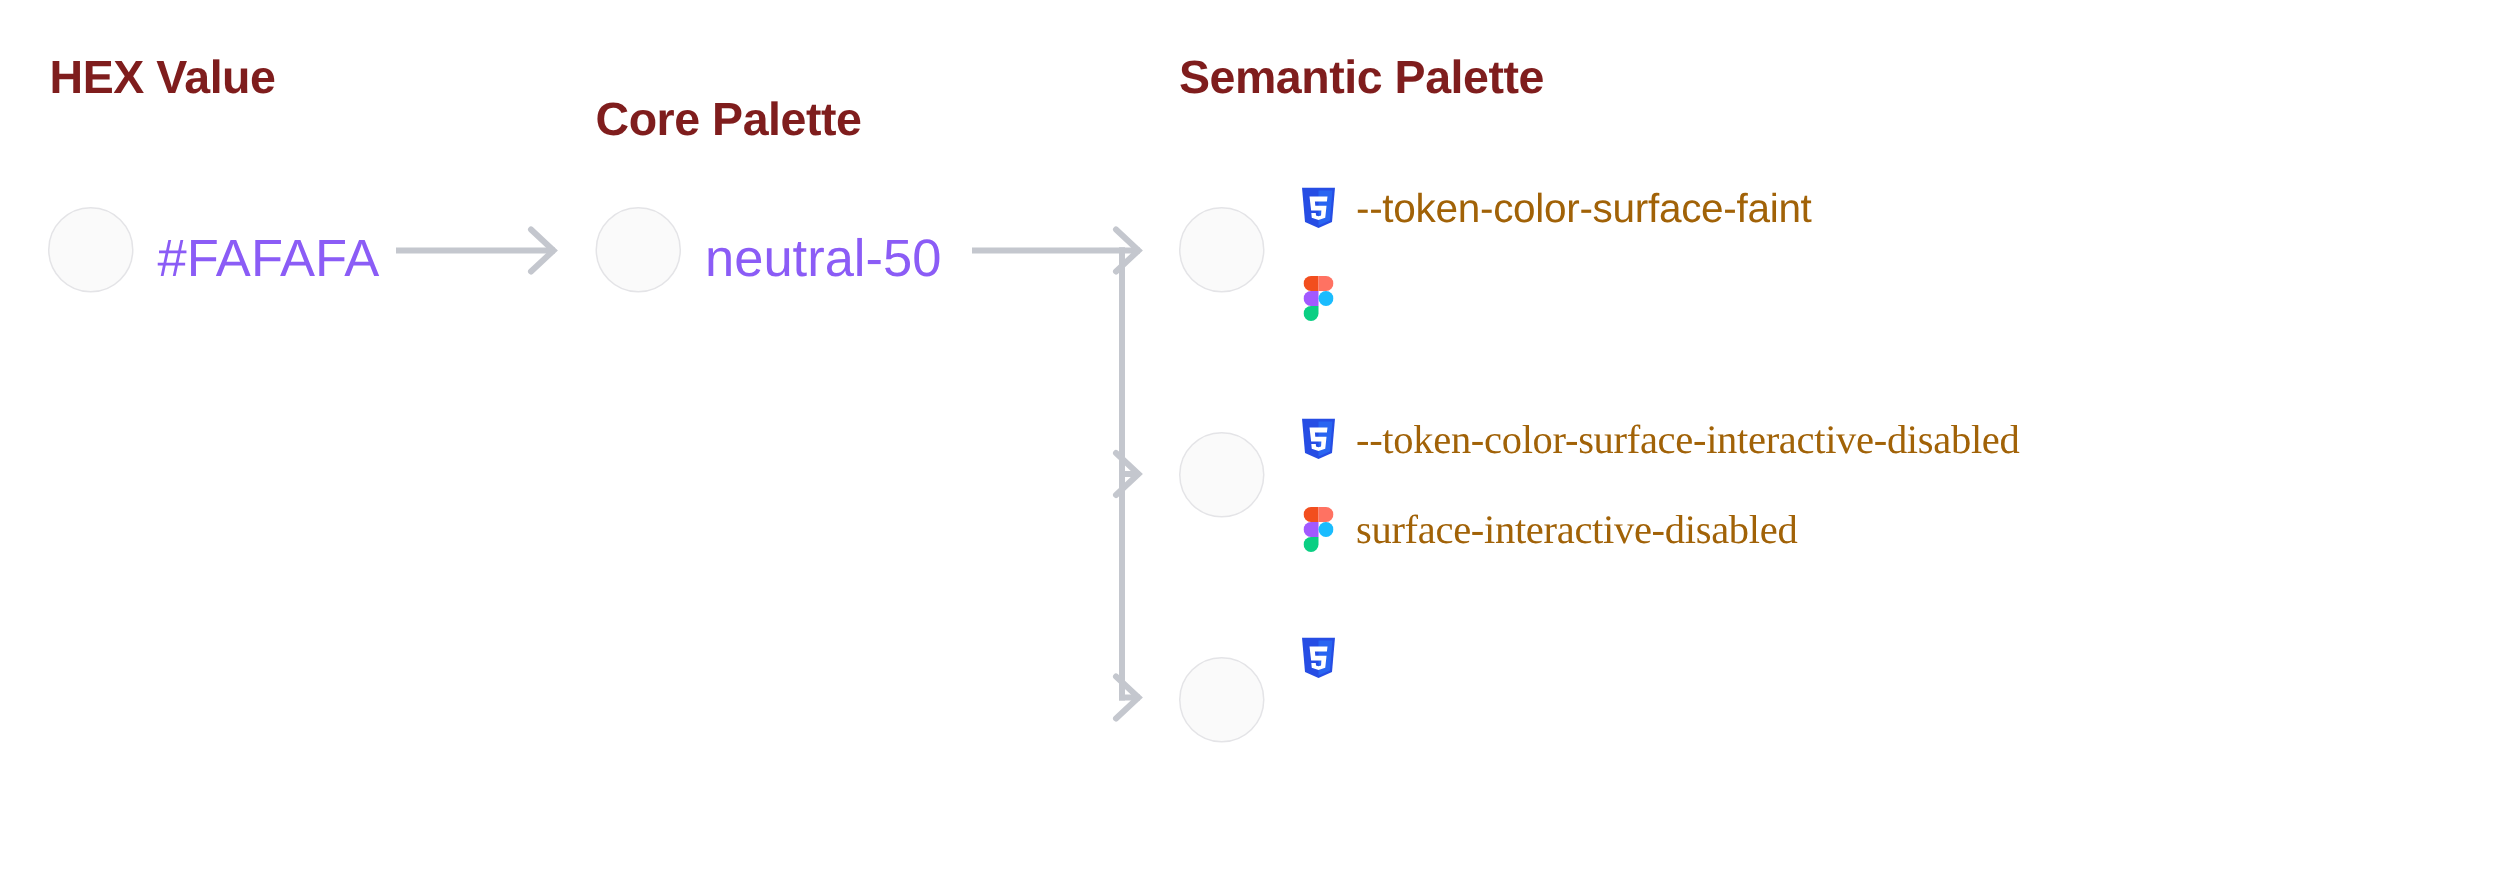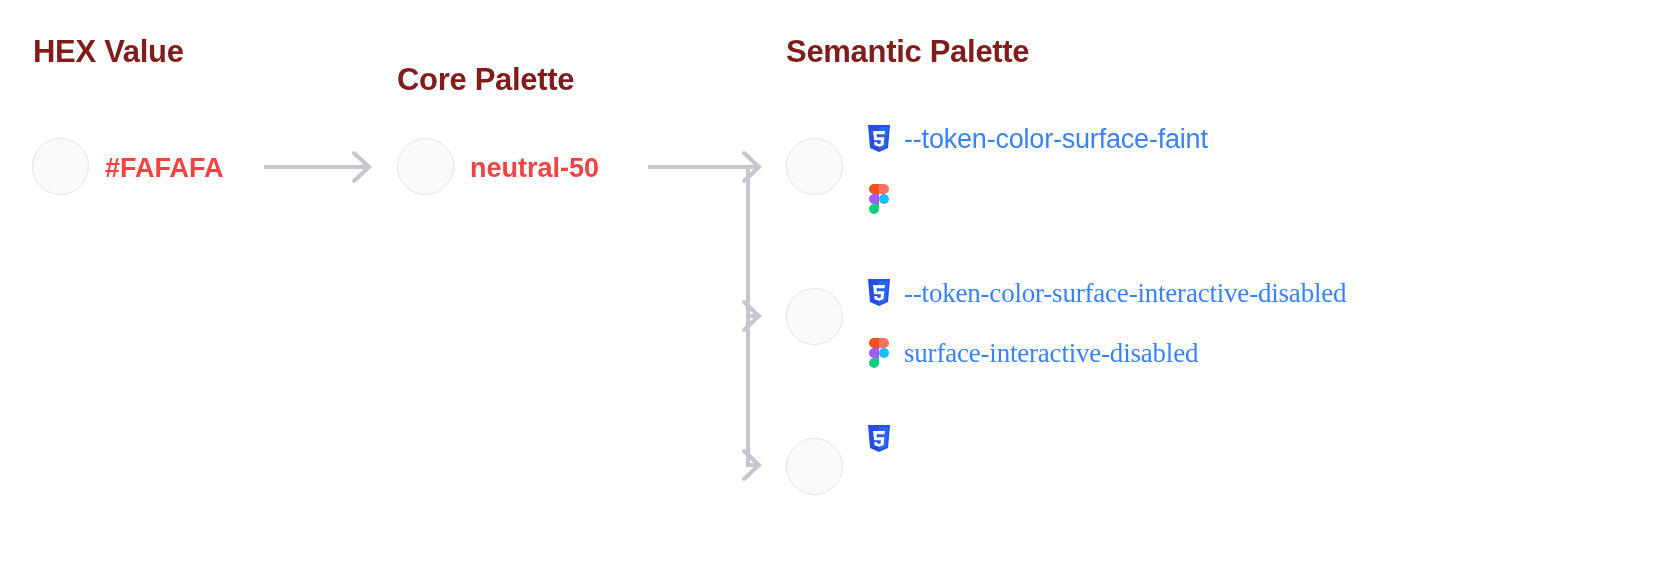--- a/index.html
+++ b/index.html
@@ -41,23 +41,23 @@
   }
   #swatch-hex  { left: 32px;  top: 138px; }
   #swatch-core { left: 397px; top: 138px; }
   #swatch-sem-0 { left: 786px; top: 138px; }
   #swatch-sem-1 { left: 786px; top: 288px; }
   #swatch-sem-2 { left: 786px; top: 438px; }
 
   
   .value-label {
     position: absolute;
-    font-size: 27px;
-    font-weight: bold;
-    color: #ef4444;
+    font-size: 35px;
+    font-weight: normal;
+    color: #8b5cf6;
     white-space: nowrap;
   }
   #label-hex  { left: 105px; top: 153px; }
   #label-core { left: 470px; top: 153px; }
 
   
   #connectors {
     position: absolute;
     left: 0;
     top: 0;
@@ -78,21 +78,21 @@
   .token-line {
     display: flex;
     align-items: center;
     height: 42px;
     white-space: nowrap;
   }
   .token-line + .token-line { margin-top: 18px; }
 
   .token-text {
     font-size: 27px;
-    color: #3b82f6;
+    color: #a16207;
     margin-left: 12px;
     letter-spacing: -0.2px;
     white-space: nowrap;
   }
 
   .icon-slot {
     width: 26px;
     height: 30px;
     display: inline-flex;
     align-items: center;

